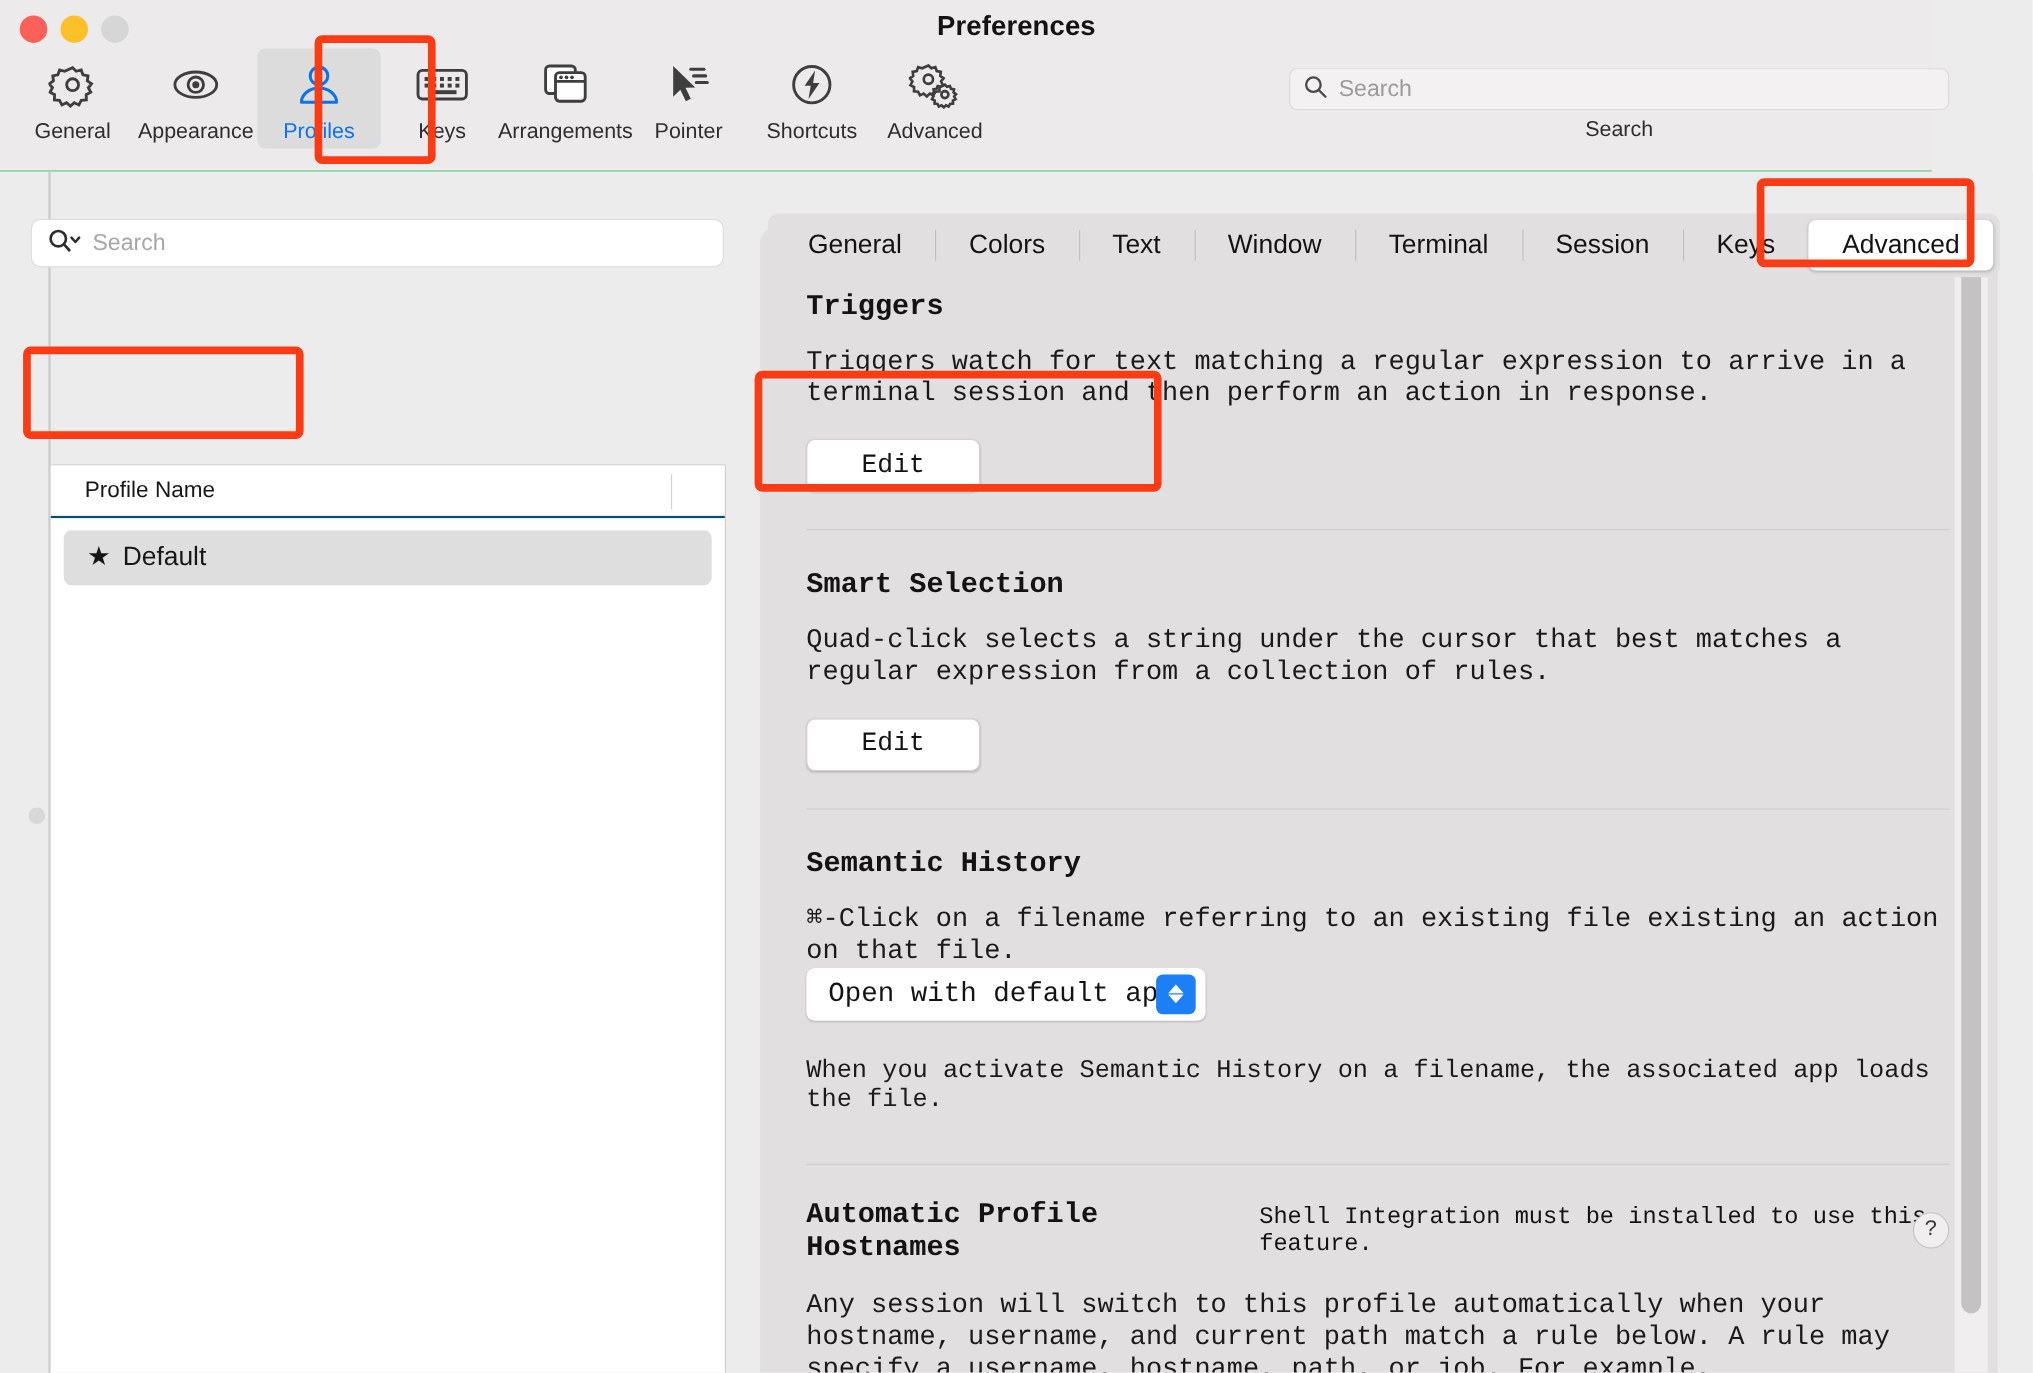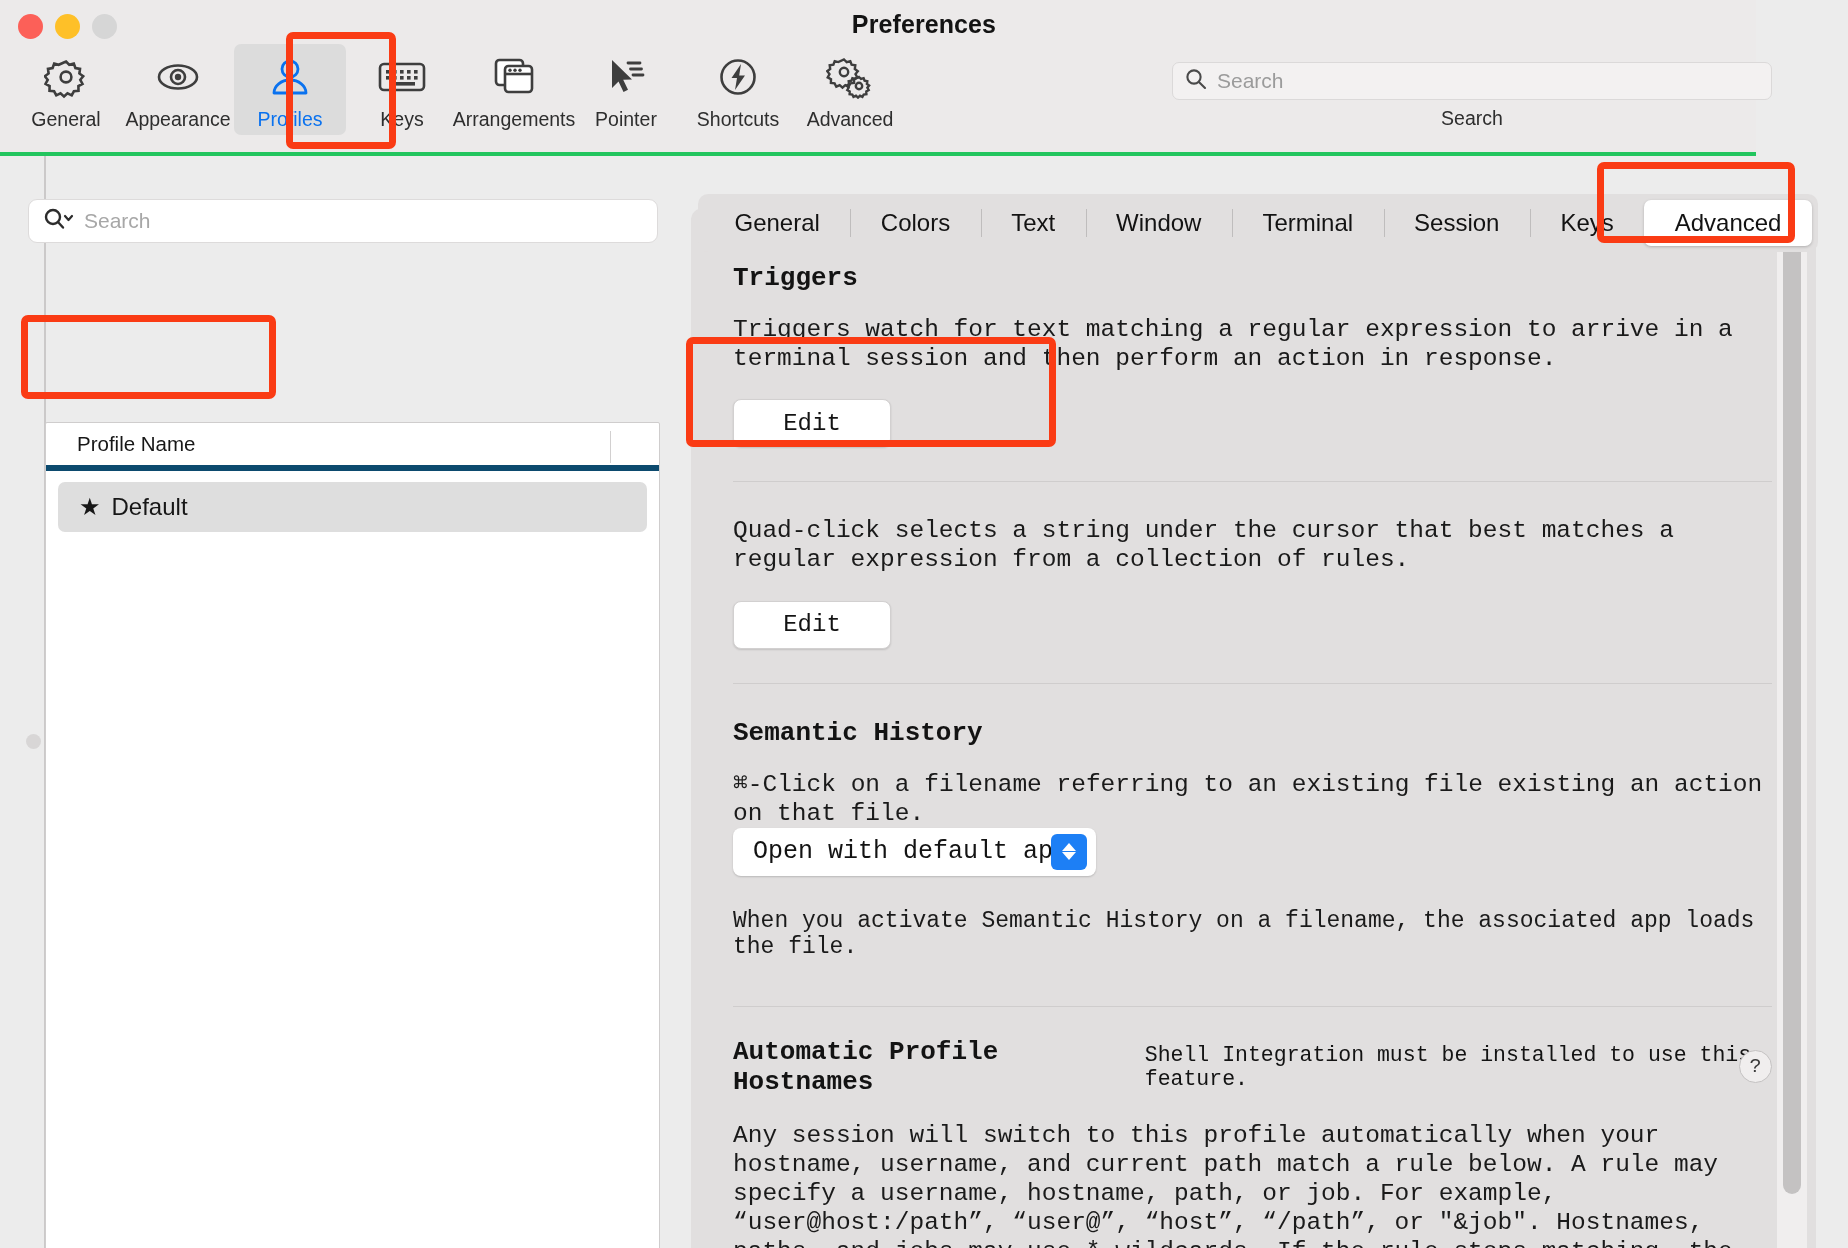--- a/index.html
+++ b/index.html
@@ -20,21 +20,21 @@
     overflow: hidden;
   }
 
   
   #titlebar {
     position: absolute;
     top: 0; left: 0;
     width: 1756px;
     height: 156px;
     background: #eceaea;
-    border-bottom: 4px solid #22c55e;
+    border-bottom: 1px solid #22c55e;
   }
   #traffic {
     position: absolute;
     top: 14px; left: 18px;
     display: flex;
     gap: 12px;
   }
   .tl { width: 25px; height: 25px; border-radius: 50%; }
   .tl-close  { background: #fc6058; }
   .tl-min    { background: #fec028; }
@@ -130,21 +130,21 @@
     position: absolute;
     left: 45px; top: 266px;
     width: 615px; height: 872px;
     background: #ffffff;
     border: 1px solid #cfcdcd;
     border-radius: 2px;
     overflow: hidden;
   }
   #table-header {
     height: 48px;
-    border-bottom: 6px solid #0c4a6e;
+    border-bottom: 2px solid #0c4a6e;
     display: flex;
     align-items: center;
     position: relative;
   }
   #table-header .col {
     font-size: 20.5px;
     color: #171717;
     padding-left: 31px;
   }
   #col-divider {
@@ -518,20 +518,21 @@
 
           <div>
             <div class="sec-title">Triggers</div>
             <p class="sec-body">Triggers watch for text matching a regular expression to arrive in a terminal session and then perform an action in response.</p>
             <div class="edit-btn">Edit</div>
           </div>
 
           <div class="divider"></div>
 
           <div style="margin-top:34px">
+            <div class="sec-title">Smart Selection</div>
             <p class="sec-body">Quad-click selects a string under the cursor that best matches a regular expression from a collection of rules.</p>
             <div class="edit-btn">Edit</div>
           </div>
 
           <div class="divider"></div>
 
           <div style="margin-top:34px">
             <div class="sec-title">Semantic History</div>
             <p class="sec-body">⌘-Click on a filename referring to an existing file existing an action on that file.</p>
             <div class="select-box">

